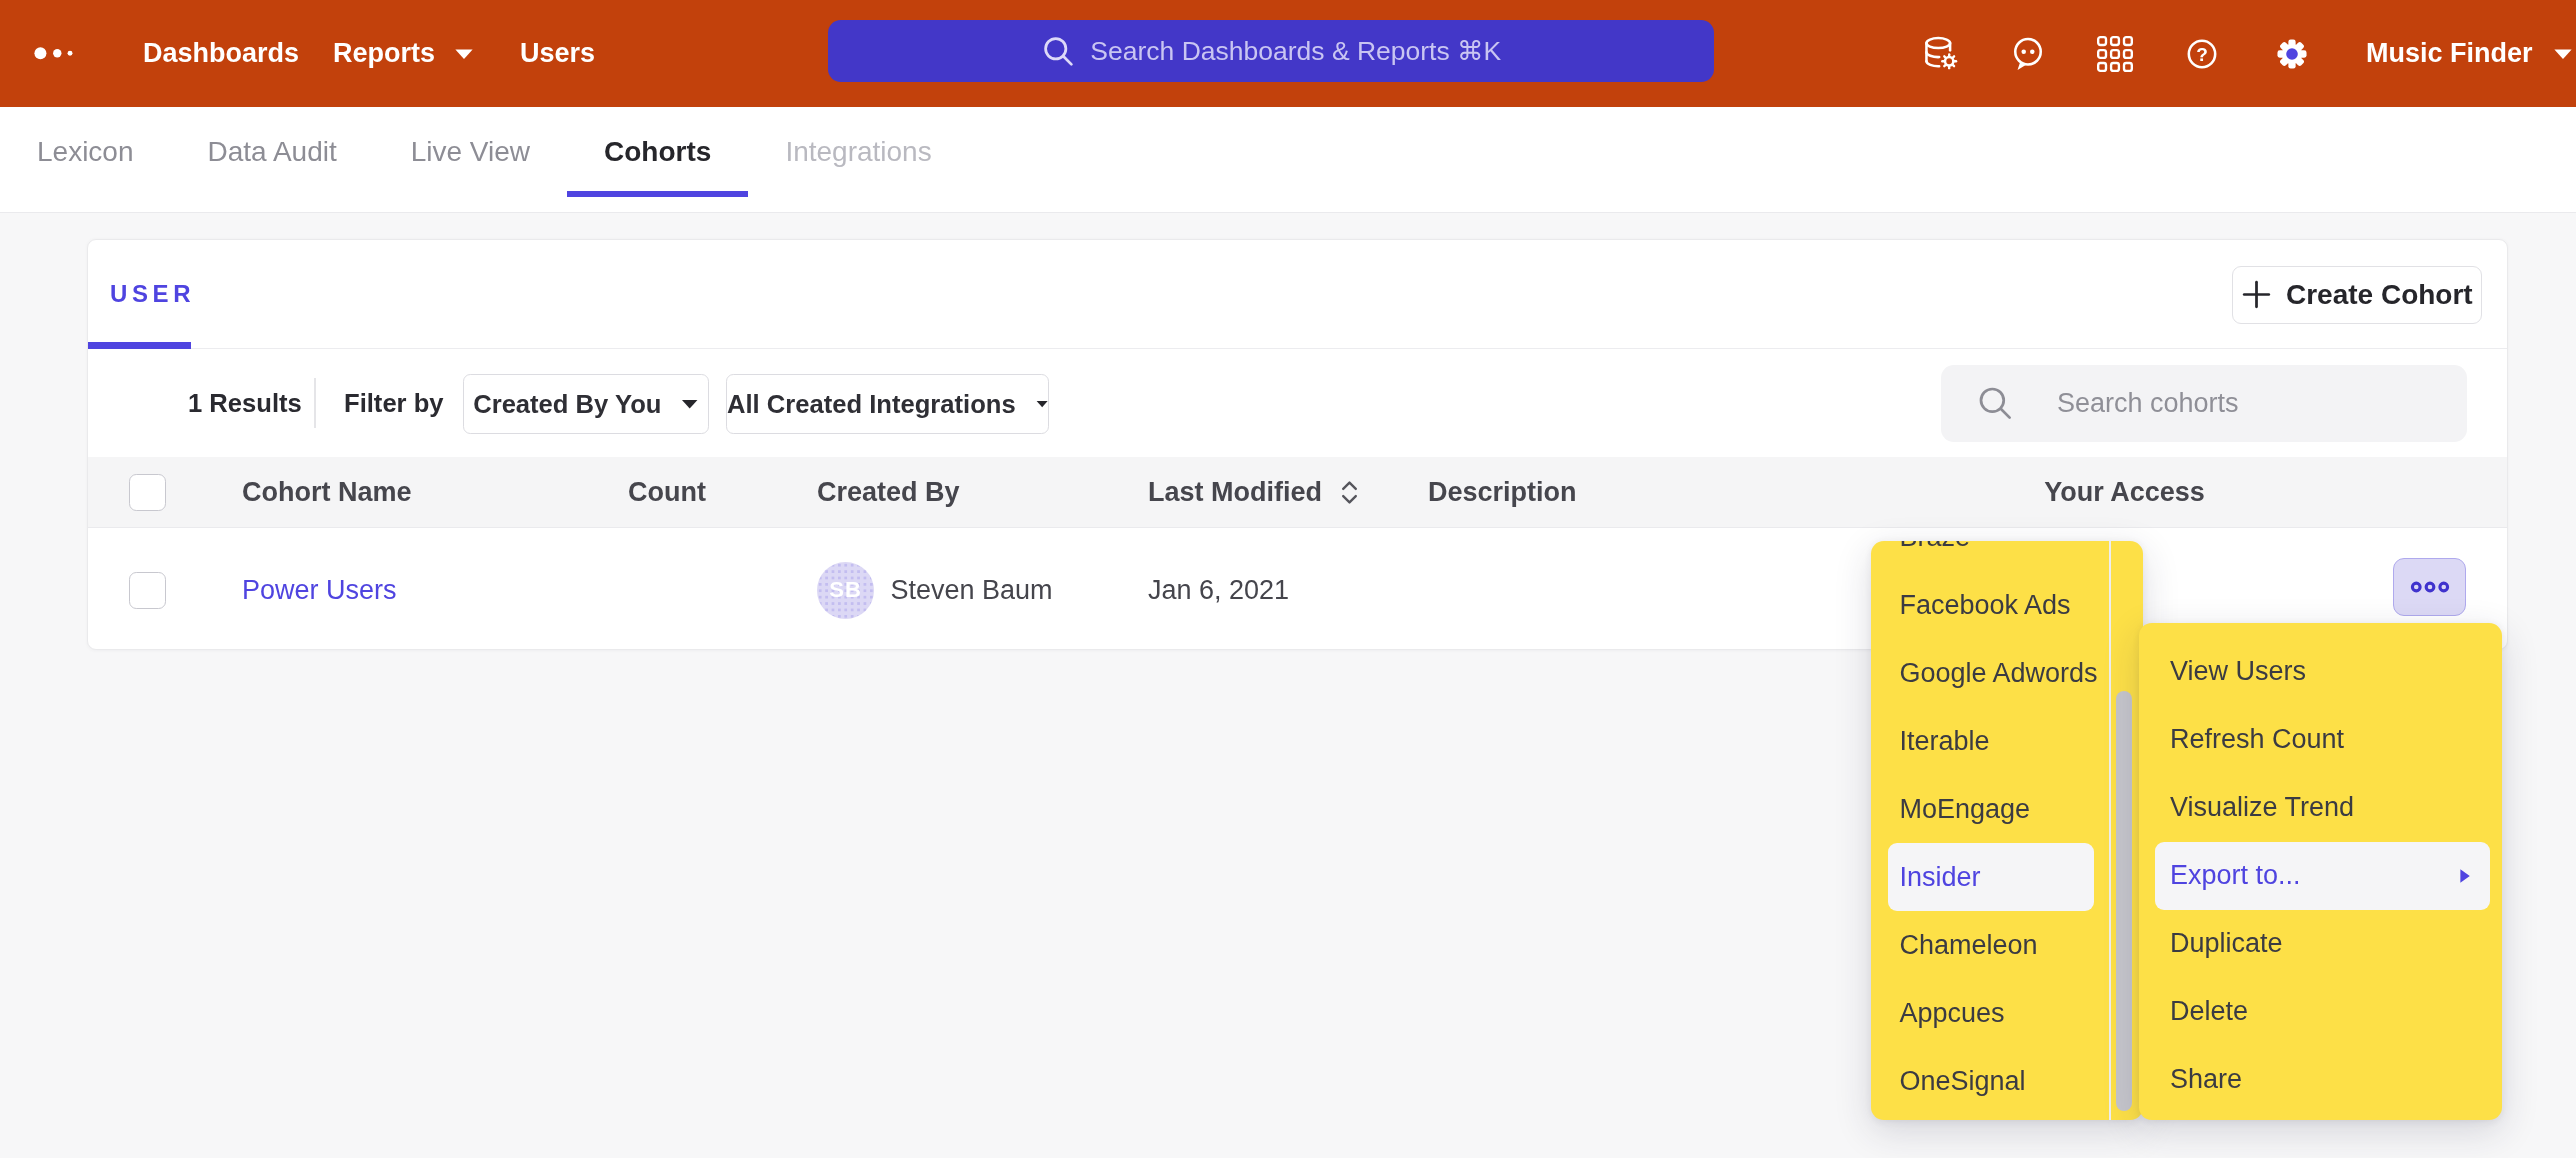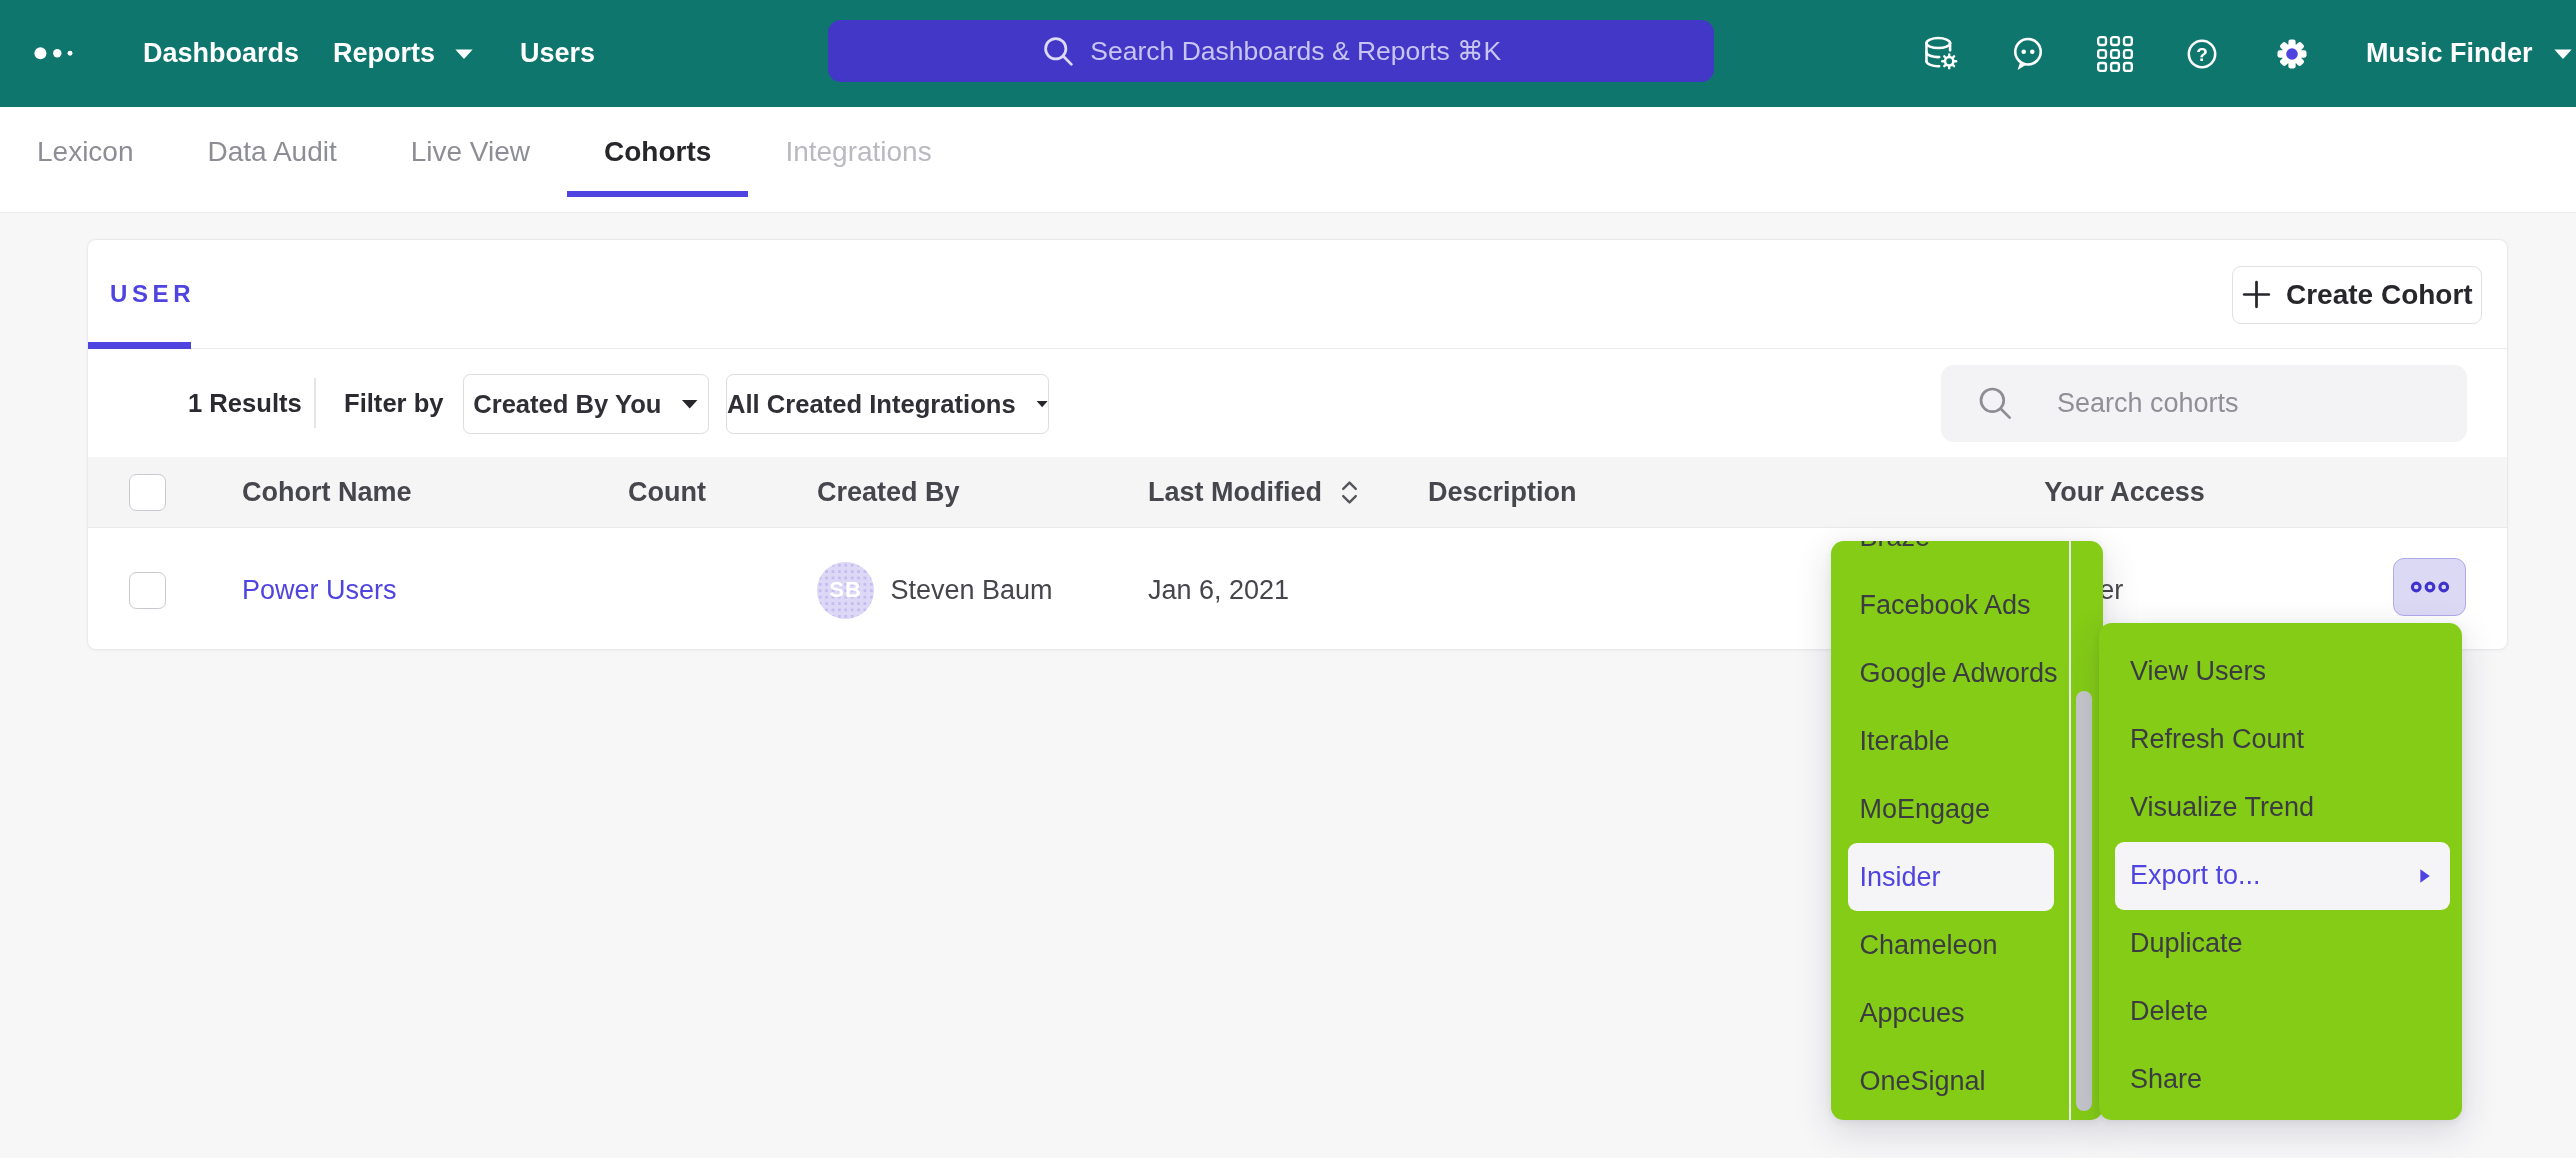--- a/index.html
+++ b/index.html
@@ -1,20 +1,20 @@
 <!DOCTYPE html>
 <html style="font-size:14.6px"><head>
 <meta charset="utf-8">
 <style>
   * { margin:0; padding:0; box-sizing:border-box; }
   html,body { width:2576px; height:1158px; overflow:hidden; }
   body { font-family:"Liberation Sans", sans-serif; background:#f7f7f8; position:relative; }
 
   
-  .topnav { position:absolute; left:0; top:0; width:2576px; height:107px; background:#0f766e; }
+  .topnav { position:absolute; left:0; top:0; width:2576px; height:107px; background:#c2410c; }
   .topnav .navitem { position:absolute; top:0; height:107px; display:flex; align-items:center; color:#ffffff; font-size:27px; font-weight:700; cursor:pointer; white-space:nowrap; }
   .logo { position:absolute; left:33px; top:0; height:107px; display:flex; align-items:center; }
   .nav-search { position:absolute; left:828px; top:20px; width:886px; height:62px; background:#4337c8; border-radius:12.8px; display:flex; align-items:center; justify-content:center; gap:14.6px; cursor:text; }
   .nav-search .ph { color:#c9c5f2; font-size:26.5px; font-weight:400; white-space:nowrap; }
   .navicon { position:absolute; top:0; height:107px; width:40px; display:flex; align-items:center; justify-content:center; cursor:pointer; }
   .project { position:absolute; left:2366px; top:0; height:107px; display:flex; align-items:center; gap:20px; color:#fff; font-size:27px; font-weight:700; cursor:pointer; white-space:nowrap; }
 
   
   .subnav { position:absolute; left:0; top:107px; width:2576px; height:106px; background:#ffffff; border-bottom:1.8px solid #eaeaed; }
   .tabs { position:absolute; left:0; top:0; width:100%; height:90px; display:flex; justify-content:flex-start; }
@@ -59,21 +59,21 @@
   .c-modified { left:1060px; gap:18px; }
   .c-desc { left:1340px; }
   .c-access { left:1927px; width:219px; justify-content:center; }
   .trow .c-access { left:1886px; }
   .link { color:#4f44e0; cursor:pointer; }
   .avatar { width:57px; height:57px; border-radius:50%; background-color:#dcd8f5; background-image:radial-gradient(#c3bdf0 1.5px, rgba(0,0,0,0) 1.6px); background-size:6.4px 6.4px; color:#ffffff; font-size:22px; font-weight:700; display:flex; align-items:center; justify-content:center; letter-spacing:0.9px; }
   .created-wrap { display:flex; align-items:center; gap:16.4px; }
   .more-btn { position:absolute; left:2305px; top:318px; width:73px; height:58px; background:#dcd9f5; border:1.8px solid #afa9ed; border-radius:11px; display:flex; align-items:center; justify-content:center; cursor:pointer; }
 
   
-  .menu { position:absolute; background:#84cc16; border-radius:12.8px; box-shadow:0 11px 37px rgba(35,35,70,0.16), 0 1.8px 7.3px rgba(35,35,70,0.08); }
+  .menu { position:absolute; background:#fde047; border-radius:12.8px; box-shadow:0 11px 37px rgba(35,35,70,0.16), 0 1.8px 7.3px rgba(35,35,70,0.08);margin-left:40px; }
   .submenu { left:1831px; top:541px; width:272px; height:579px; }
   .sub-viewport { position:absolute; left:0; top:0; width:238px; height:579px; overflow:hidden; border-radius:12.8px 0 0 12.8px; }
   .sub-list { position:absolute; left:0; top:-38px; width:100%; }
   .sub-item { height:68px; margin:0 0 0 17.4px; width:206px; border-radius:9px; display:flex; align-items:center; padding-left:11px; font-size:27px; color:#3b3b42; cursor:pointer; white-space:nowrap; }
   .sub-item.active { background:#f5f5f7; color:#4f44e0; }
   .sub-divider { position:absolute; left:238px; top:0; width:1.8px; height:579px; background:#ededf0; }
   .sub-thumb { position:absolute; left:245px; top:150px; width:15.5px; height:420px; border-radius:8.2px; background:#c5c5cb; cursor:pointer; }
 
   .ctxmenu { left:2099px; top:623px; width:363px; height:497px; padding-top:14.6px; }
   .ctx-item { height:68px; margin:0 12px 0 15.5px; border-radius:9px; display:flex; align-items:center; padding-left:15.5px; font-size:27px; color:#3b3b42; cursor:pointer; position:relative; white-space:nowrap; }

